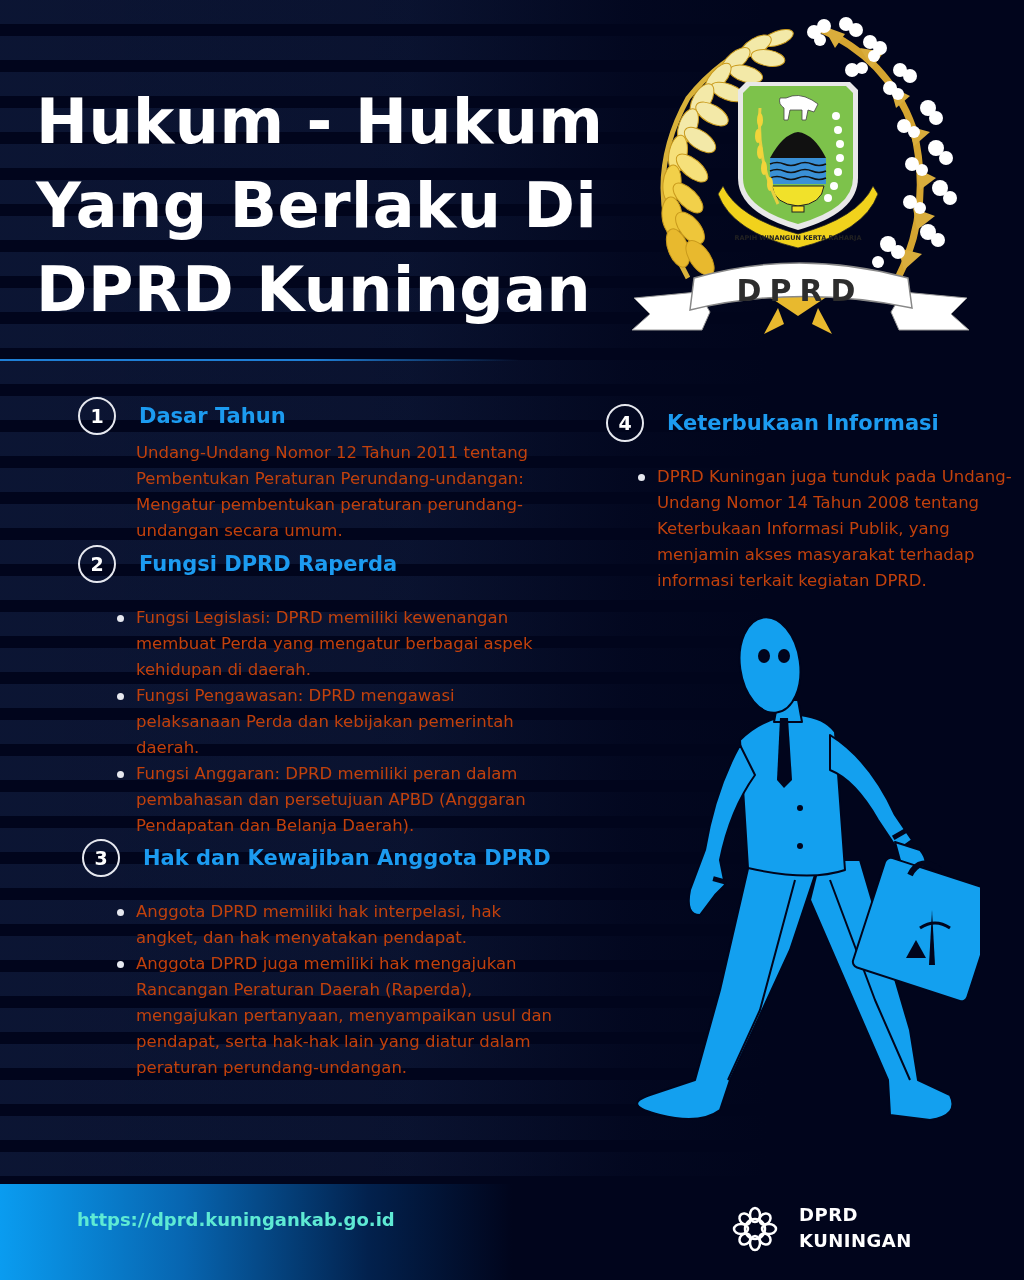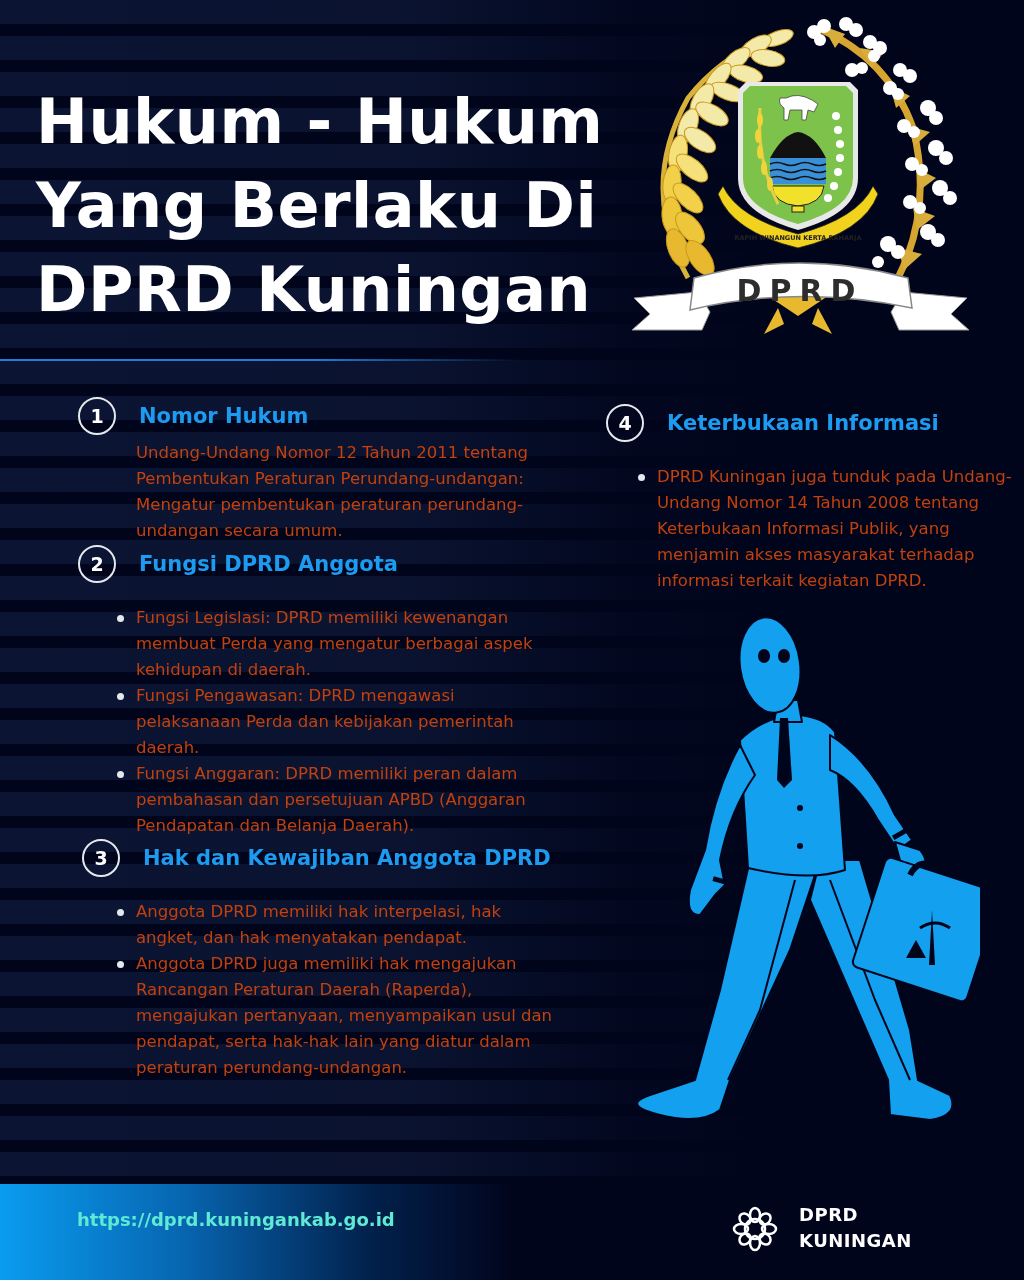--- a/index.html
+++ b/index.html
@@ -205,29 +205,29 @@
     <path d="M6 290 L70 284 L82 304 L74 322 L4 322 L22 306 Z" fill="#ffffff" stroke="#999" stroke-width="1"></path>
     <path d="M339 290 L275 284 L263 304 L271 322 L341 322 L323 306 Z" fill="#ffffff" stroke="#999" stroke-width="1"></path>
     <path d="M66 270 Q170 240 280 270 L284 300 Q170 276 62 302 Z" fill="#ffffff" stroke="#888" stroke-width="1.5"></path>
     <text x="172" y="293" font-size="30" text-anchor="middle" fill="#2d2d2d" font-family="DejaVu Sans, sans-serif" font-weight="bold" letter-spacing="8">DPRD</text>
   </g>
 </svg>
 
 <div class="section" id="s1">
   <div class="sec-head">
     <div class="badge">1</div>
-    <div class="sec-title">Nomor Hukum</div>
+    <div class="sec-title">Dasar Tahun</div>
   </div>
   <p class="sec-body para">Undang-Undang Nomor 12 Tahun 2011 tentang Pembentukan Peraturan Perundang-undangan: Mengatur pembentukan peraturan perundang-undangan secara umum.</p>
 </div>
 
 <div class="section" id="s2">
   <div class="sec-head">
     <div class="badge">2</div>
-    <div class="sec-title">Fungsi DPRD Anggota</div>
+    <div class="sec-title">Fungsi DPRD Raperda</div>
   </div>
   <ul class="bullets sec-body">
     <li>Fungsi Legislasi: DPRD memiliki kewenangan membuat Perda yang mengatur berbagai aspek kehidupan di daerah.</li>
     <li>Fungsi Pengawasan: DPRD mengawasi pelaksanaan Perda dan kebijakan pemerintah daerah.</li>
     <li>Fungsi Anggaran: DPRD memiliki peran dalam pembahasan dan persetujuan APBD (Anggaran Pendapatan dan Belanja Daerah).</li>
   </ul>
 </div>
 
 <div class="section" id="s3">
   <div class="sec-head">

